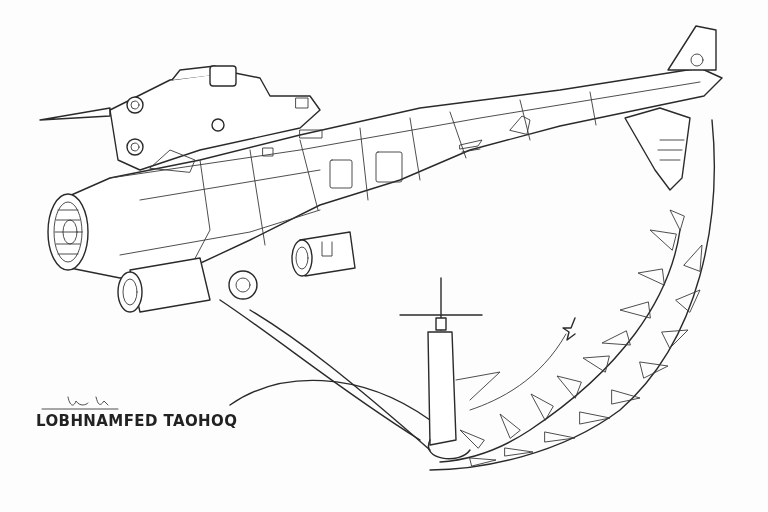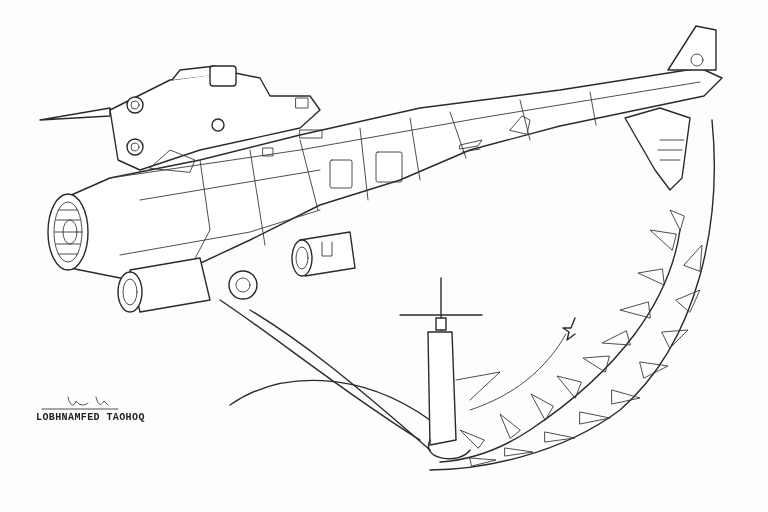--- a/index.html
+++ b/index.html
@@ -2,21 +2,21 @@
 <html><head>
   <meta charset="utf-8">
   <style>
     html, body { margin: 0; padding: 0; background: #ffffff; }
     body { width: 768px; height: 512px; overflow: hidden; position: relative; font-family: "DejaVu Sans", sans-serif; }
     .canvas { position: absolute; left: 0; top: 0; width: 768px; height: 512px; background: #fdfdfd; }
     svg { position: absolute; left: 0; top: 0; }
     .ln { fill: none; stroke: #2a2a2a; stroke-width: 1.4; stroke-linejoin: round; stroke-linecap: round; }
     .lt { fill: none; stroke: #3a3a3a; stroke-width: 0.9; stroke-linejoin: round; stroke-linecap: round; }
     .fillw { fill: #ffffff; stroke: #2a2a2a; stroke-width: 1.4; stroke-linejoin: round; }
-    .caption { position: absolute; left: 36px; top: 412px; font-size: 10px; letter-spacing: 0.4px; color: #222; font-weight: bold; font-family: Liberation Mono, monospace; }
+    .caption { position: absolute; left: 36px; top: 412px; font-size: 15px; letter-spacing: 0.4px; color: #222; font-weight: bold; }
     .sig { position: absolute; left: 40px; top: 393px; width: 80px; height: 18px; }
   </style>
 </head>
 <body>
 
 <div class="canvas">
   <svg width="768" height="512" viewBox="0 0 768 512">
 
     <path class="ln" d="M712,120 C722,220 700,340 620,410 C560,455 480,470 430,470"></path>
 

